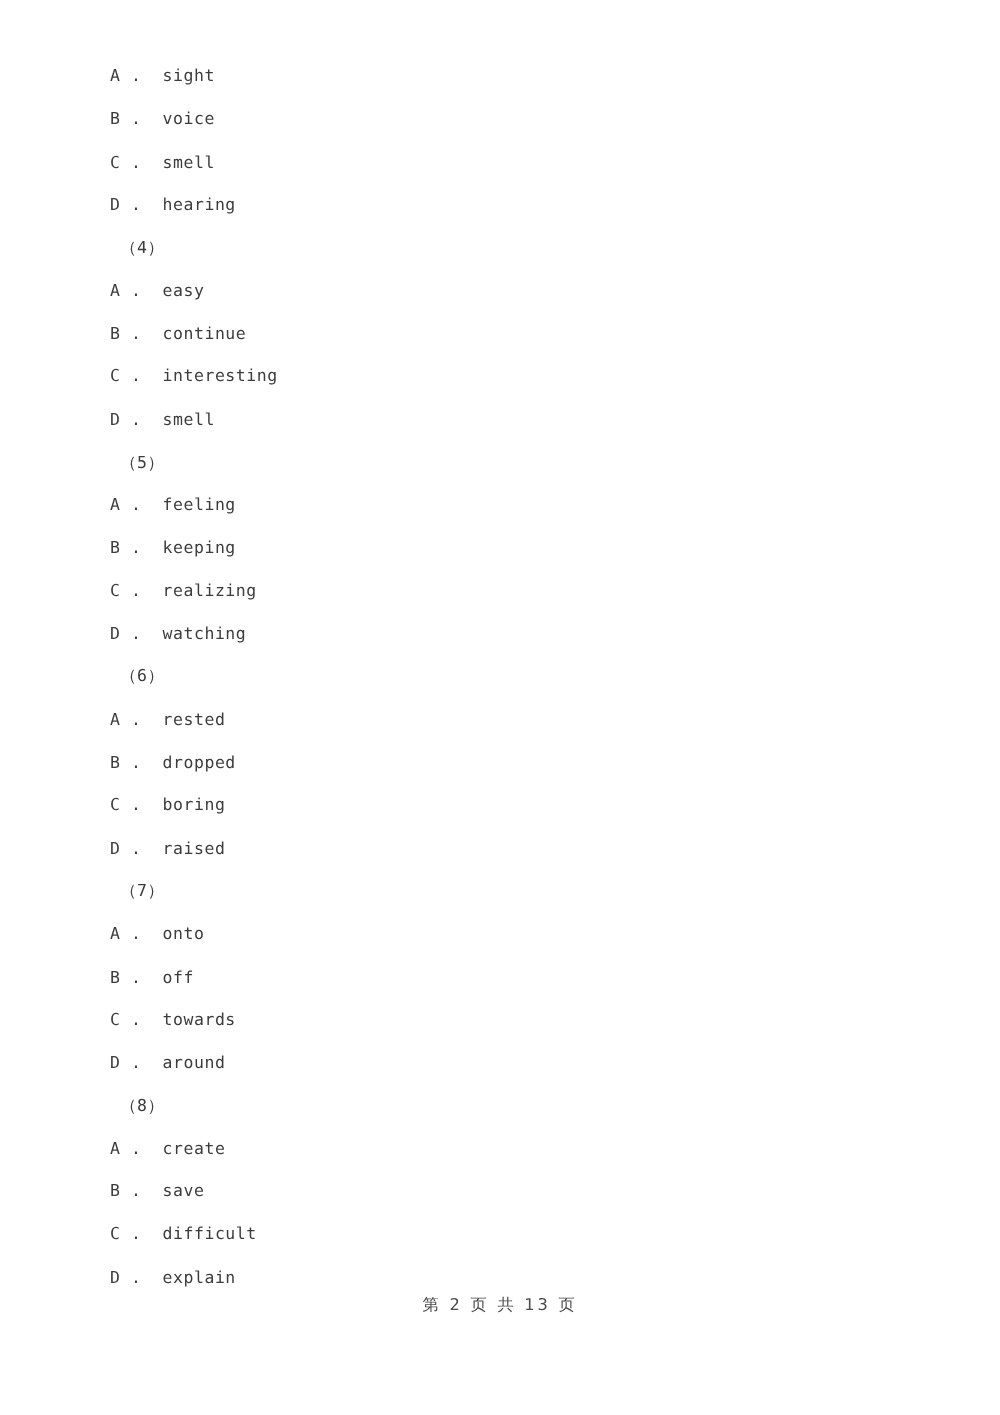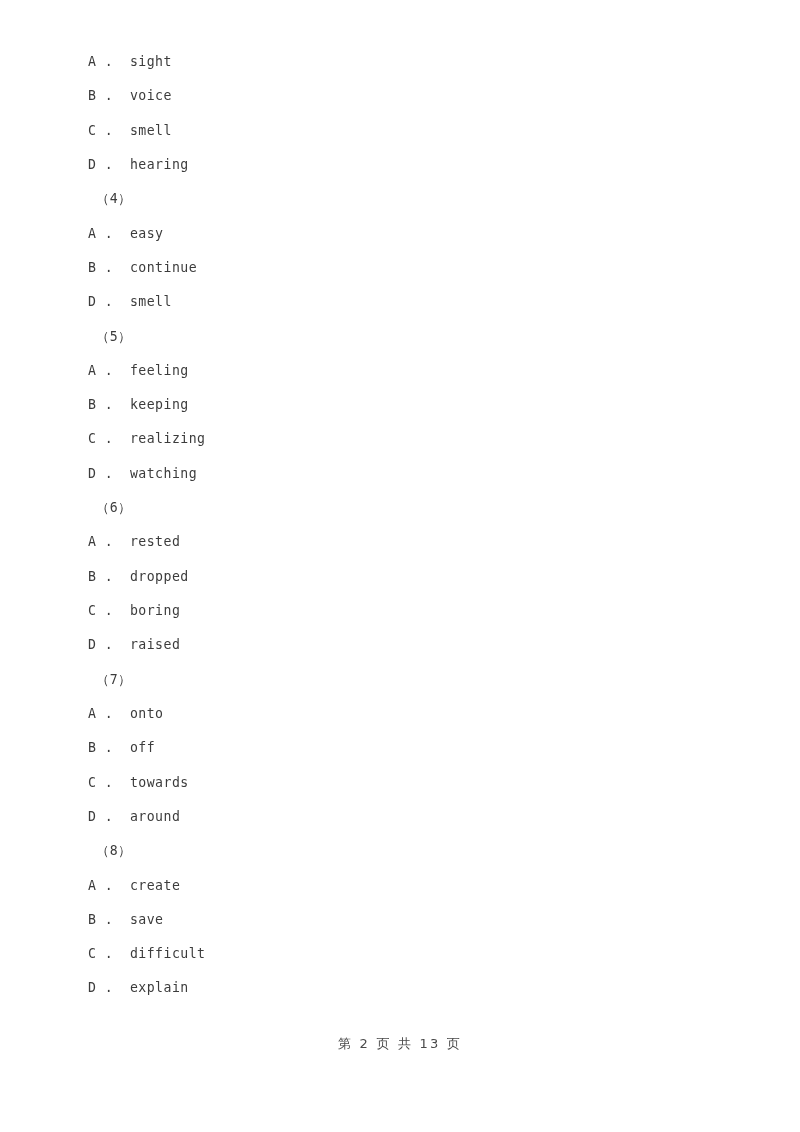--- a/index.html
+++ b/index.html
@@ -86,20 +86,21 @@
 
 <div id="page">
   <div id="content">
       <div class="line option"><span class="opt-letter">A</span><span class="opt-sep"> .</span><span>  </span><span class="opt-text">sight</span></div>
       <div class="line option"><span class="opt-letter">B</span><span class="opt-sep"> .</span><span>  </span><span class="opt-text">voice</span></div>
       <div class="line option"><span class="opt-letter">C</span><span class="opt-sep"> .</span><span>  </span><span class="opt-text">smell</span></div>
       <div class="line option"><span class="opt-letter">D</span><span class="opt-sep"> .</span><span>  </span><span class="opt-text">hearing</span></div>
       <div class="line qnum">（4）</div>
       <div class="line option"><span class="opt-letter">A</span><span class="opt-sep"> .</span><span>  </span><span class="opt-text">easy</span></div>
       <div class="line option"><span class="opt-letter">B</span><span class="opt-sep"> .</span><span>  </span><span class="opt-text">continue</span></div>
+      <div class="line option"><span class="opt-letter">C</span><span class="opt-sep"> .</span><span>  </span><span class="opt-text">interesting</span></div>
       <div class="line option"><span class="opt-letter">D</span><span class="opt-sep"> .</span><span>  </span><span class="opt-text">smell</span></div>
       <div class="line qnum">（5）</div>
       <div class="line option"><span class="opt-letter">A</span><span class="opt-sep"> .</span><span>  </span><span class="opt-text">feeling</span></div>
       <div class="line option"><span class="opt-letter">B</span><span class="opt-sep"> .</span><span>  </span><span class="opt-text">keeping</span></div>
       <div class="line option"><span class="opt-letter">C</span><span class="opt-sep"> .</span><span>  </span><span class="opt-text">realizing</span></div>
       <div class="line option"><span class="opt-letter">D</span><span class="opt-sep"> .</span><span>  </span><span class="opt-text">watching</span></div>
       <div class="line qnum">（6）</div>
       <div class="line option"><span class="opt-letter">A</span><span class="opt-sep"> .</span><span>  </span><span class="opt-text">rested</span></div>
       <div class="line option"><span class="opt-letter">B</span><span class="opt-sep"> .</span><span>  </span><span class="opt-text">dropped</span></div>
       <div class="line option"><span class="opt-letter">C</span><span class="opt-sep"> .</span><span>  </span><span class="opt-text">boring</span></div>

